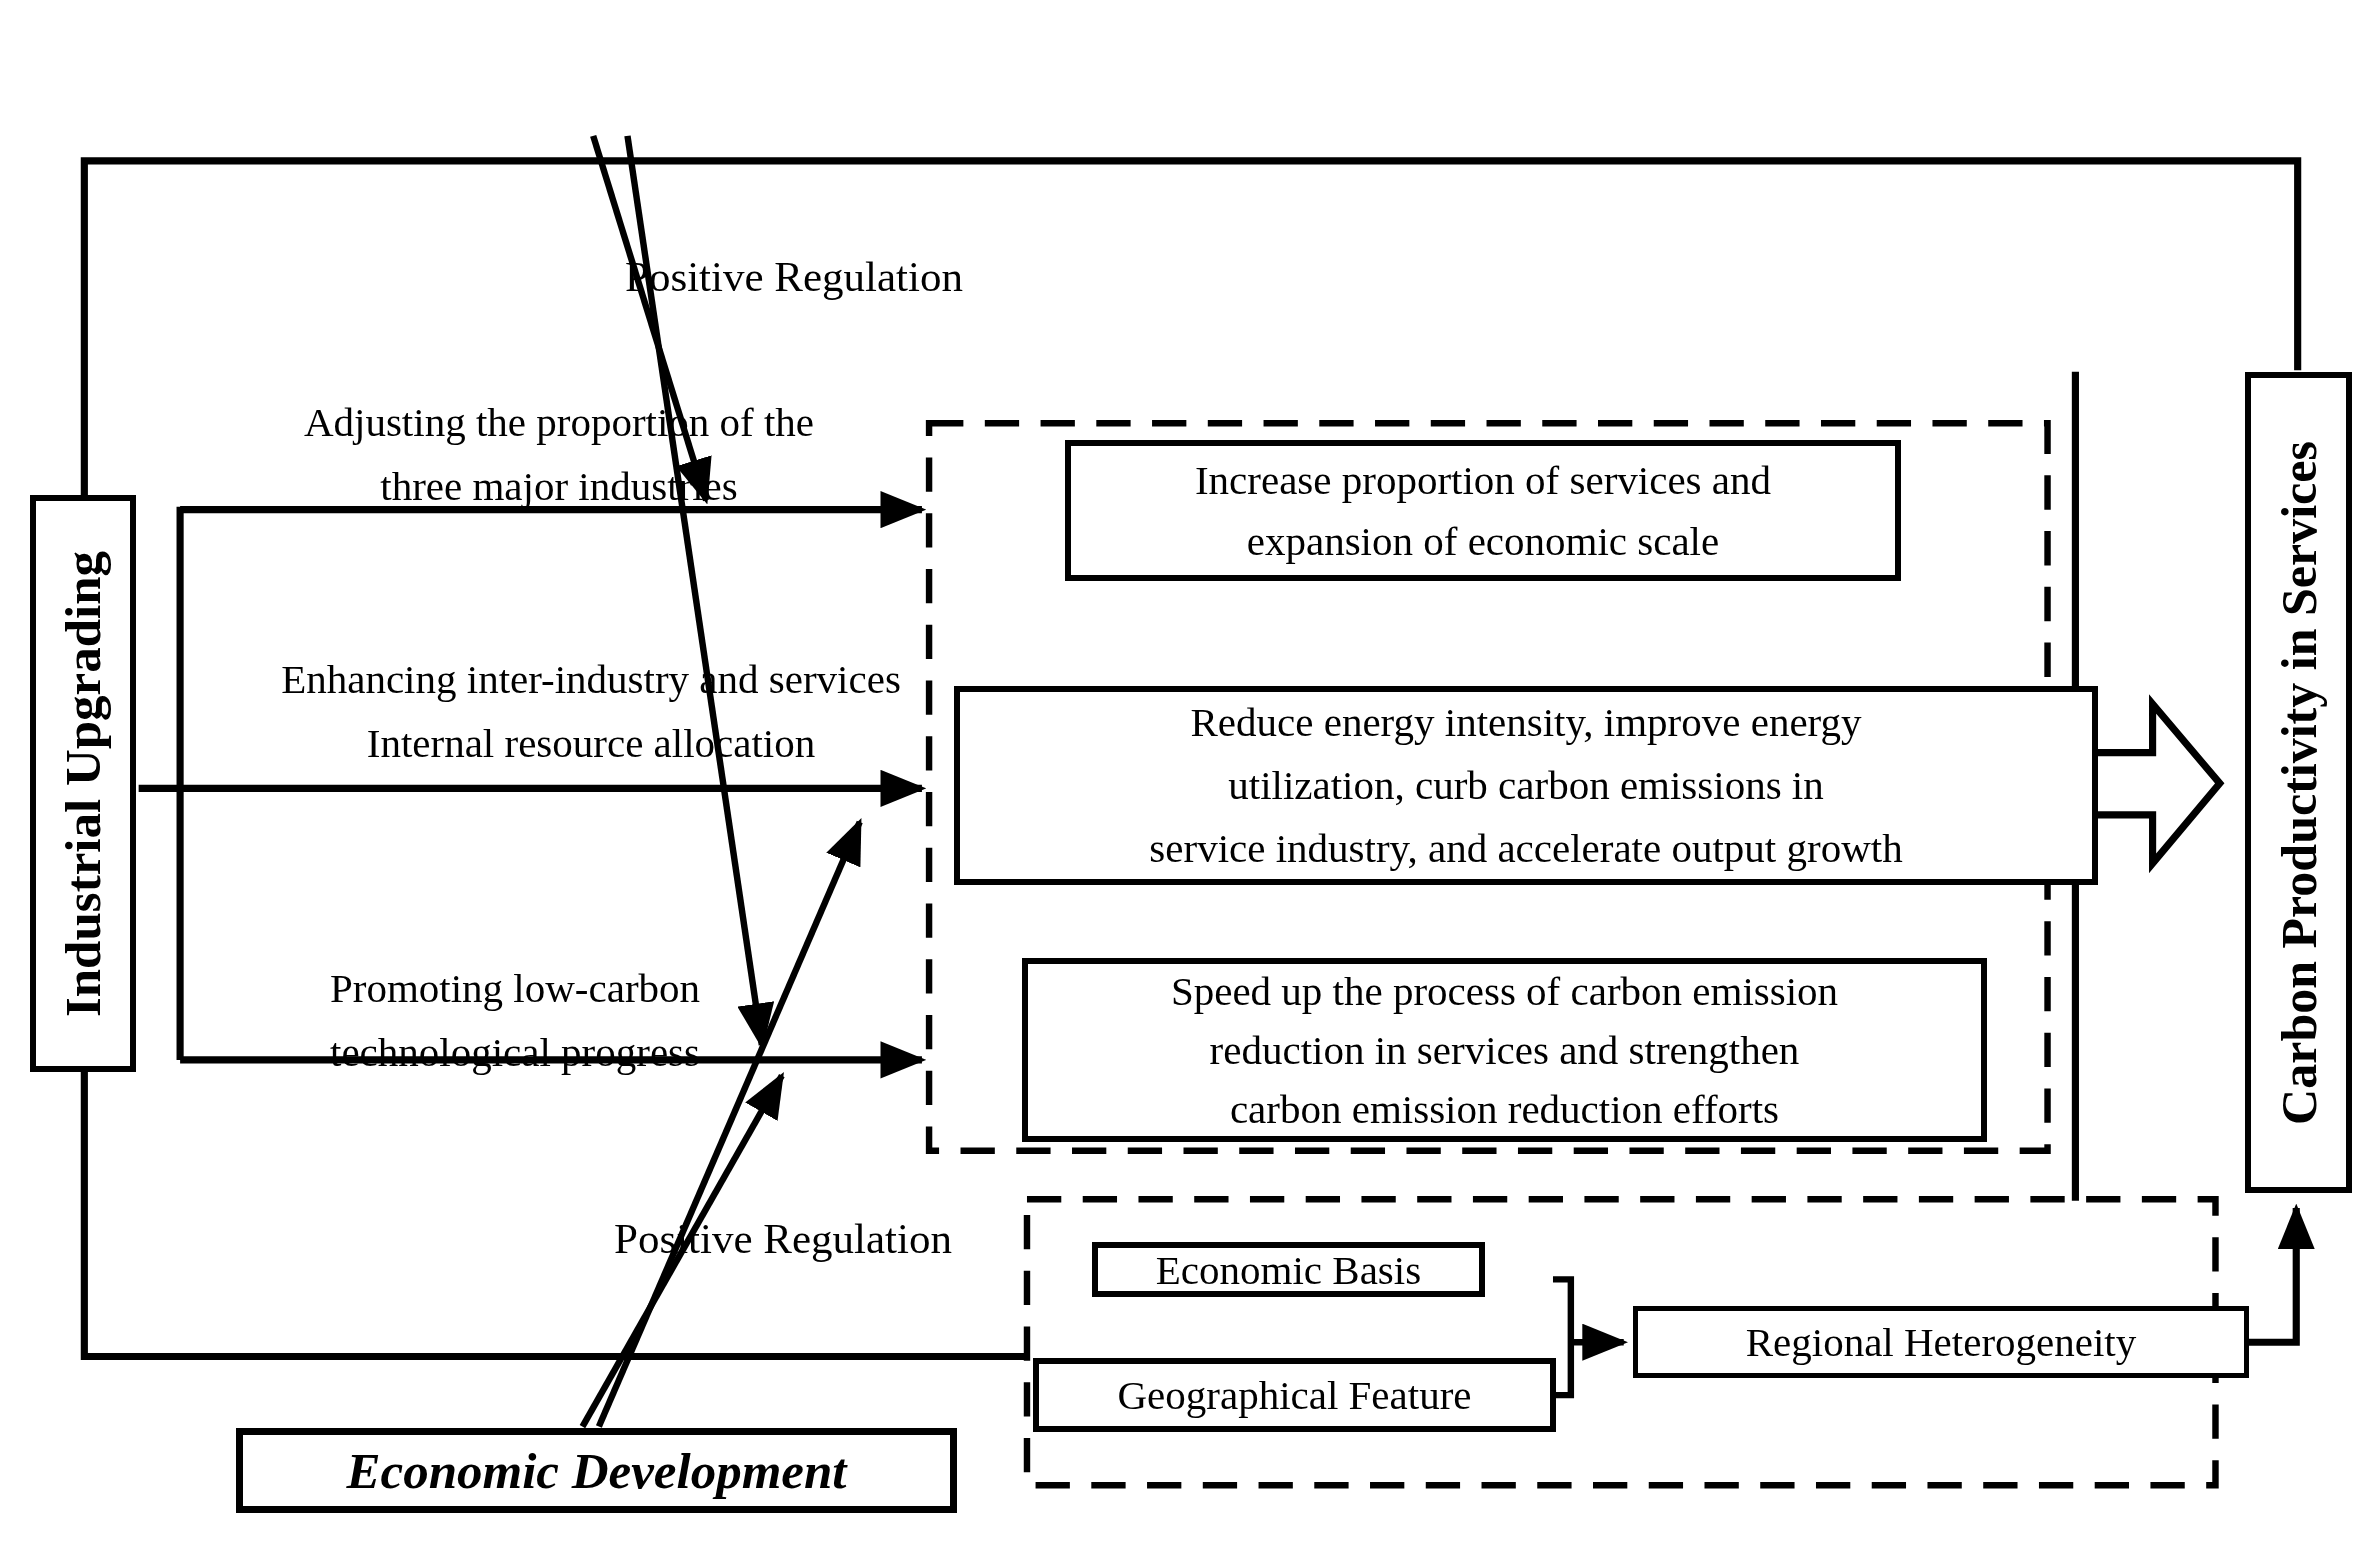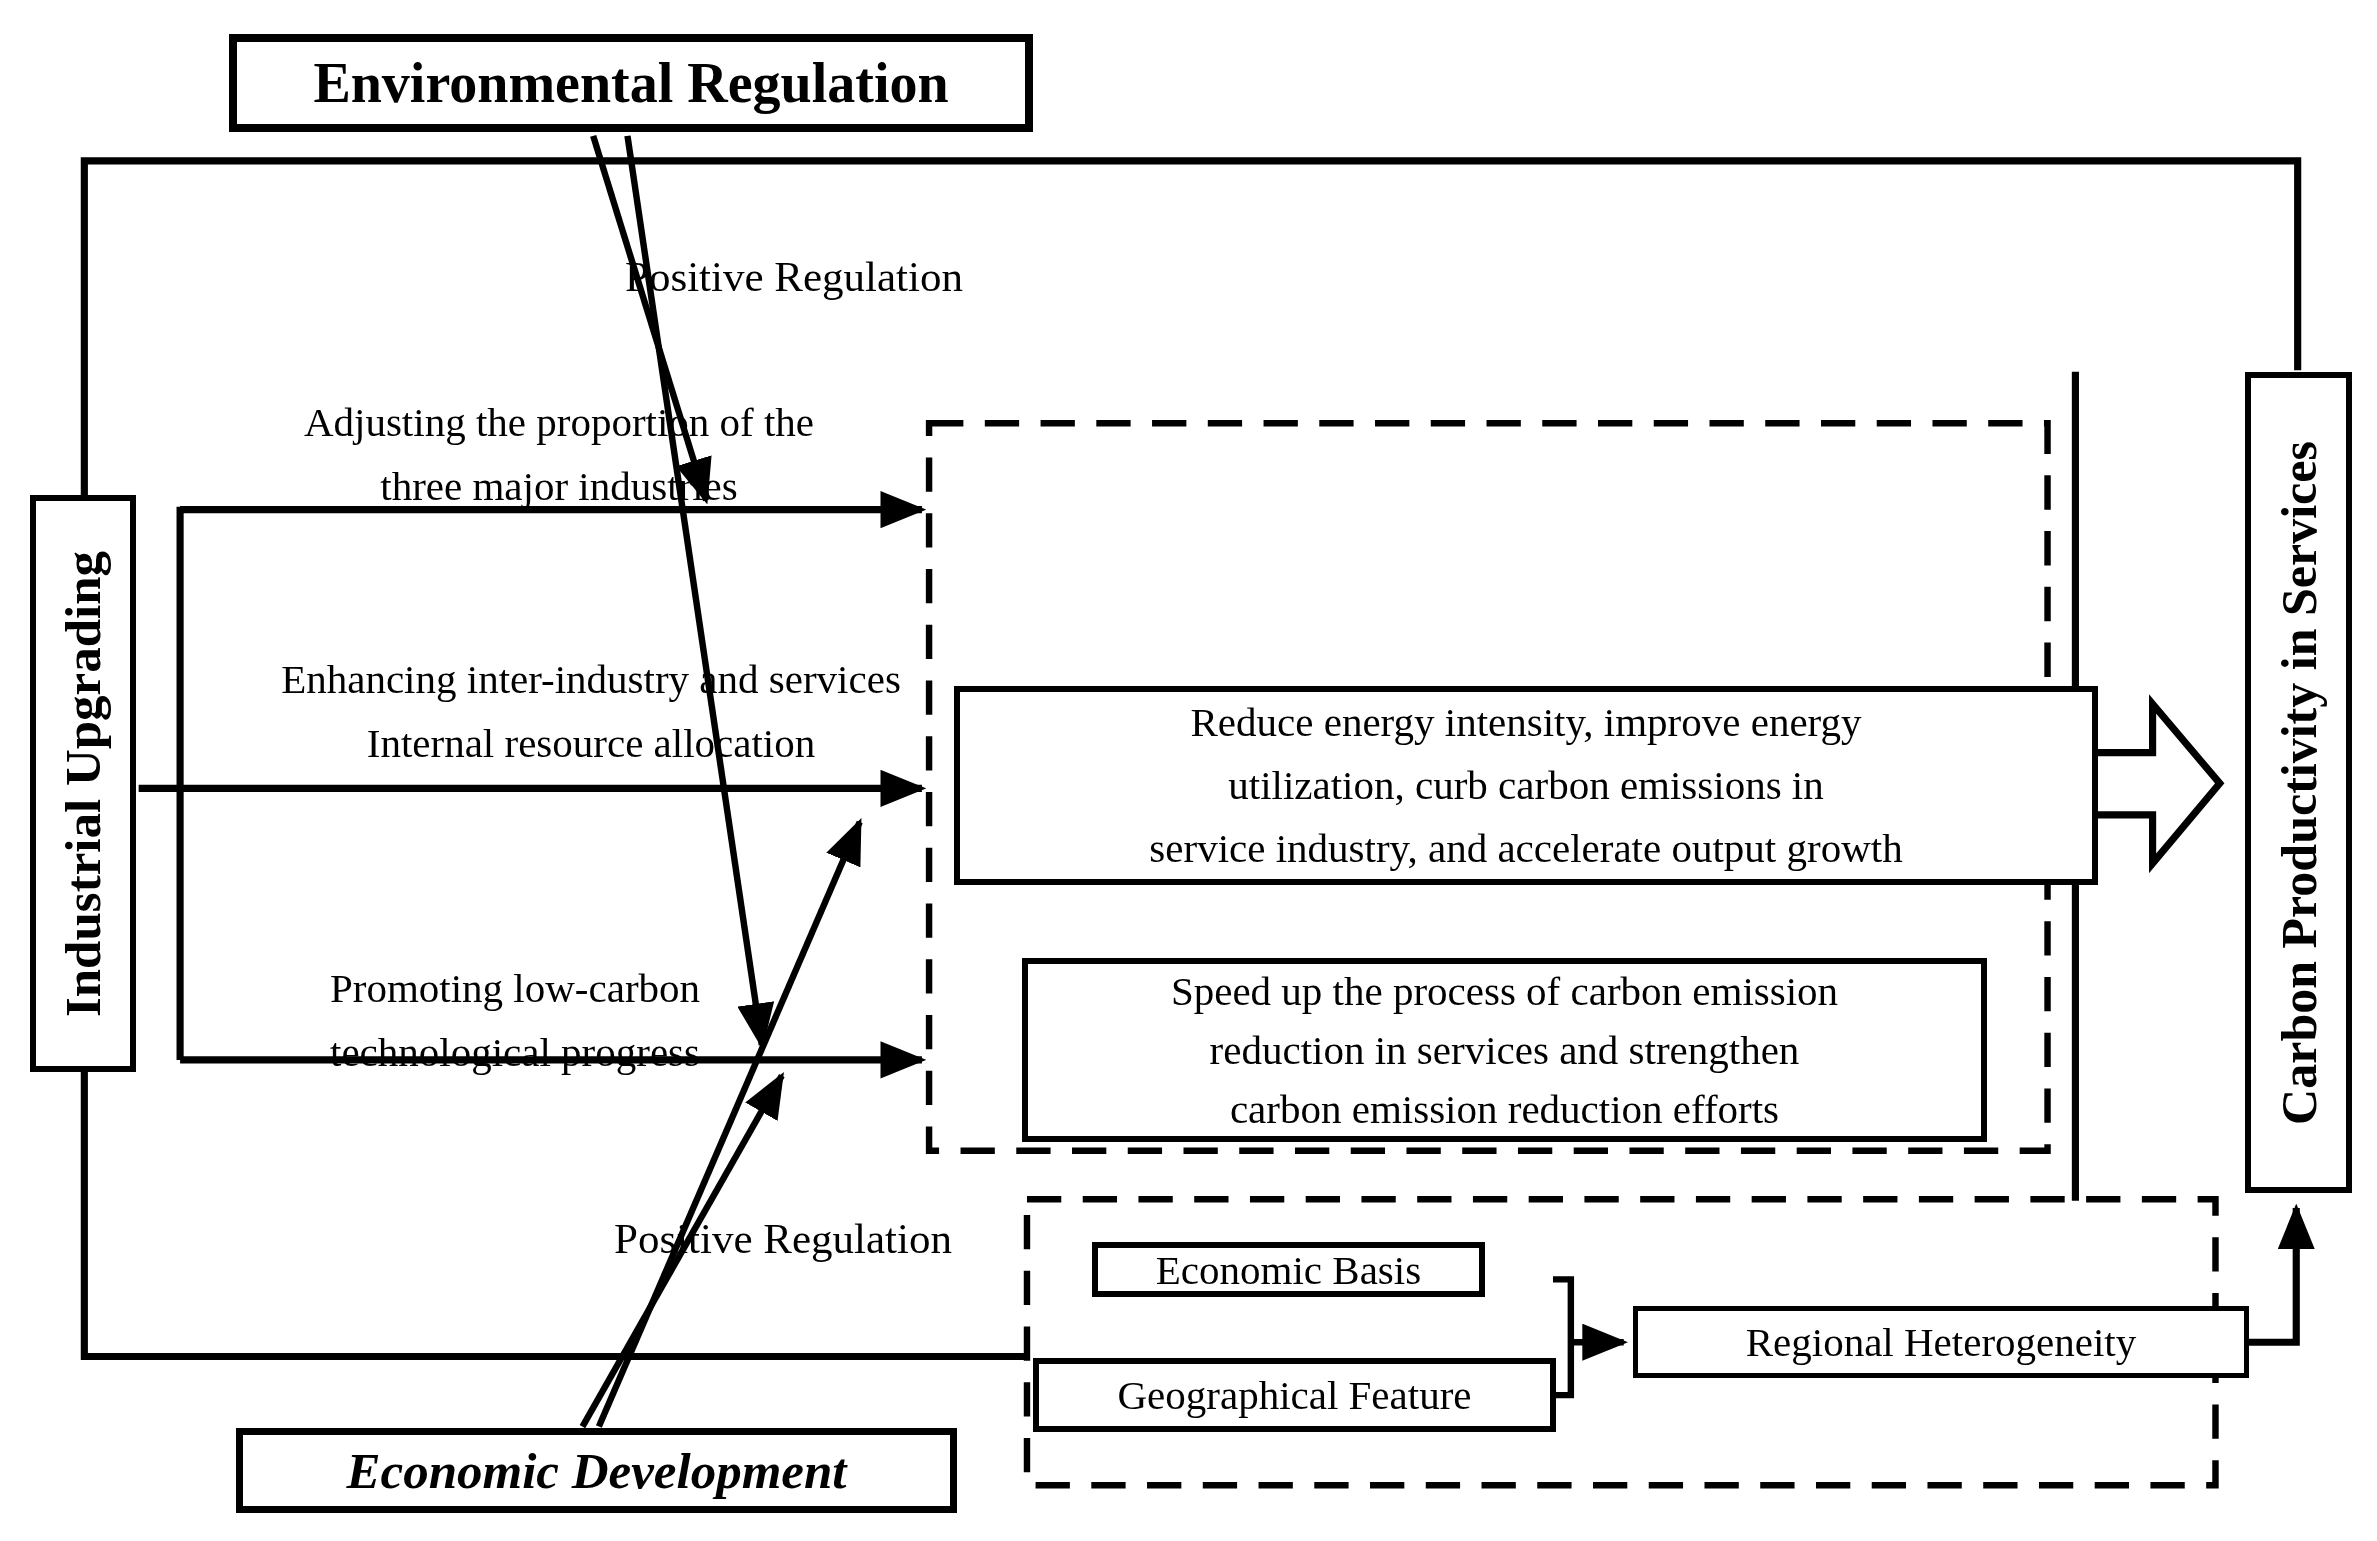--- a/index.html
+++ b/index.html
@@ -51,23 +51,20 @@
     <rect x="1437" y="1678" width="1663" height="400" fill="none" stroke="#000" stroke-width="9" stroke-dasharray="48 30"></rect>
 
     <polyline points="2173,1790 2198,1790 2198,1952 2176,1952" fill="none" stroke="#000" stroke-width="9"></polyline>
     <line x1="2198" y1="1878" x2="2272" y2="1878" stroke="#000" stroke-width="9" marker-end="url(#ah)"></line>
 
     <line x1="2904" y1="520" x2="2904" y2="1680" stroke="#000" stroke-width="10"></line>
 
     <polygon points="2926,1053 3012,1053 3012,985 3106,1096 3012,1208 3012,1140 2926,1140" fill="#fff" stroke="#000" stroke-width="10"></polygon>
   </svg>
 
-  <div class="box title envreg" style="left:229px;top:34px;width:804px;height:98px;font-size:56px;">
-    <span class="txt">Environmental Regulation</span>
-  </div>
 
   <div class="vbox" style="left:30px;top:495px;width:106px;height:577px;">
     <span class="vtext" style="font-size:51px;">Industrial Upgrading</span>
   </div>
 
   <div class="box title" style="left:236px;top:1428px;width:721px;height:85px;font-size:51px;border-width:7.9px;font-style:italic;">
     <span class="txt">Economic Development</span>
   </div>
 
   <div class="vbox" style="left:2245px;top:372px;width:107px;height:821px;">
@@ -80,20 +77,24 @@
 Internal resource allocation</div>
 
   <div class="label" style="left:182px;top:390px;width:754px;font-size:41px;line-height:64px;">Adjusting the proportion of the
 three major industries</div>
 
   <div class="label" style="left:229px;top:956px;width:572px;font-size:41px;line-height:64px;">Promoting low-carbon
 technological progress</div>
 
   <div class="label" style="left:540px;top:1214px;width:486px;font-size:43px;">Positive Regulation</div>
 
+  <div class="box" style="left:1065px;top:440px;width:836px;height:141px;font-size:41px;line-height:61px;">
+    <span class="txt">Increase proportion of services and
+expansion of economic scale</span>
+  </div>
 
   <div class="box" style="left:954px;top:686px;width:1144px;height:199px;font-size:41px;line-height:63px;">
     <span class="txt">Reduce energy intensity, improve energy
 utilization, curb carbon emissions in
 service industry, and accelerate output growth</span>
   </div>
 
   <div class="box" style="left:1022px;top:958px;width:965px;height:184px;font-size:41px;line-height:59px;">
     <span class="txt">Speed up the process of carbon emission
 reduction in services and strengthen

